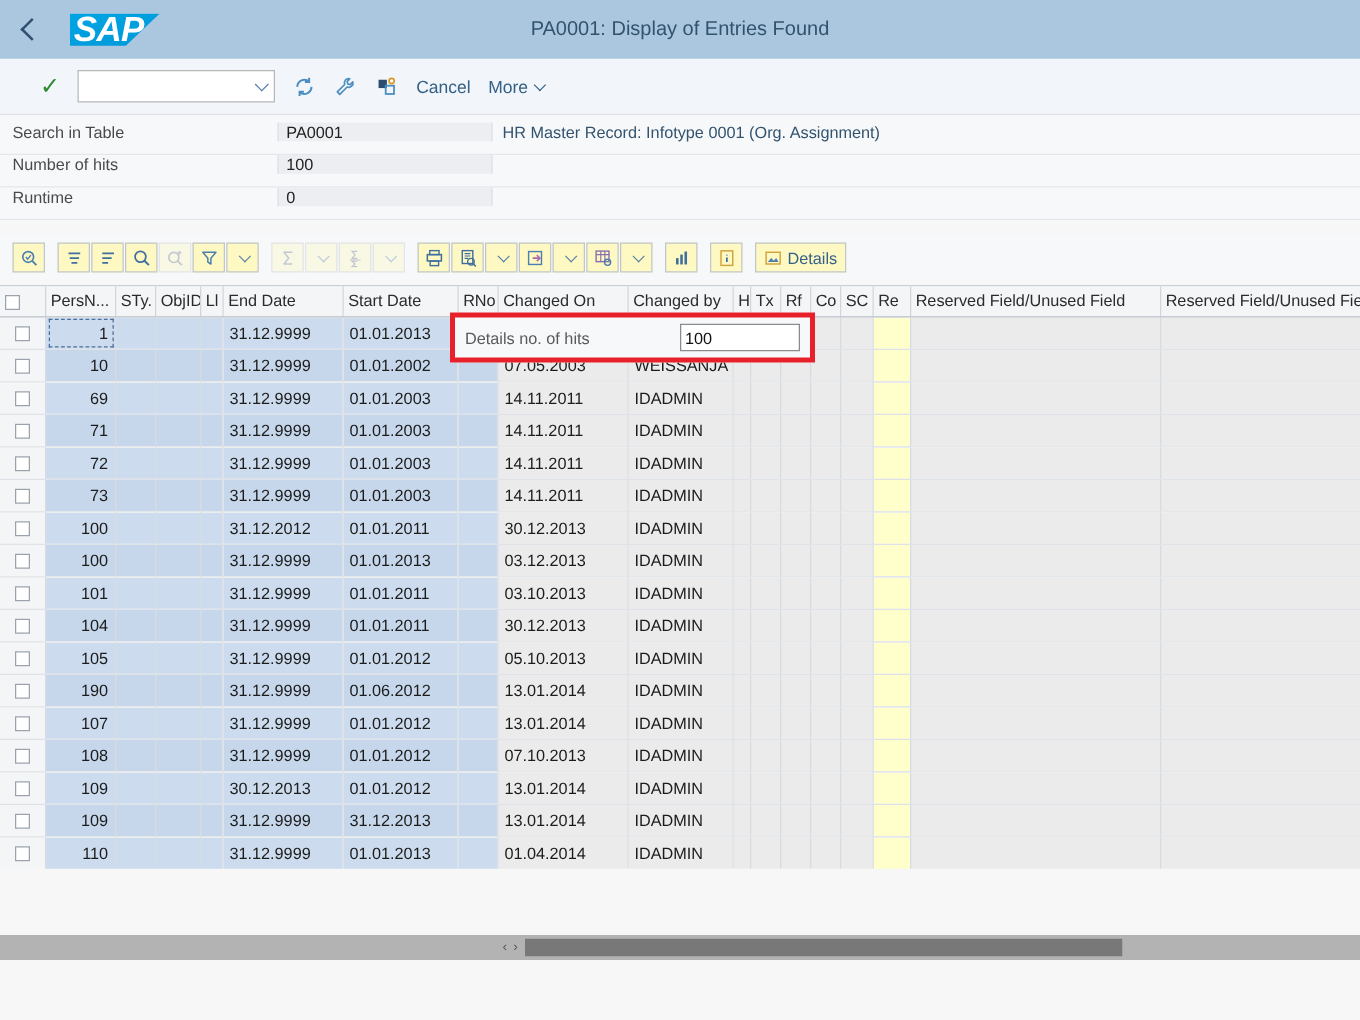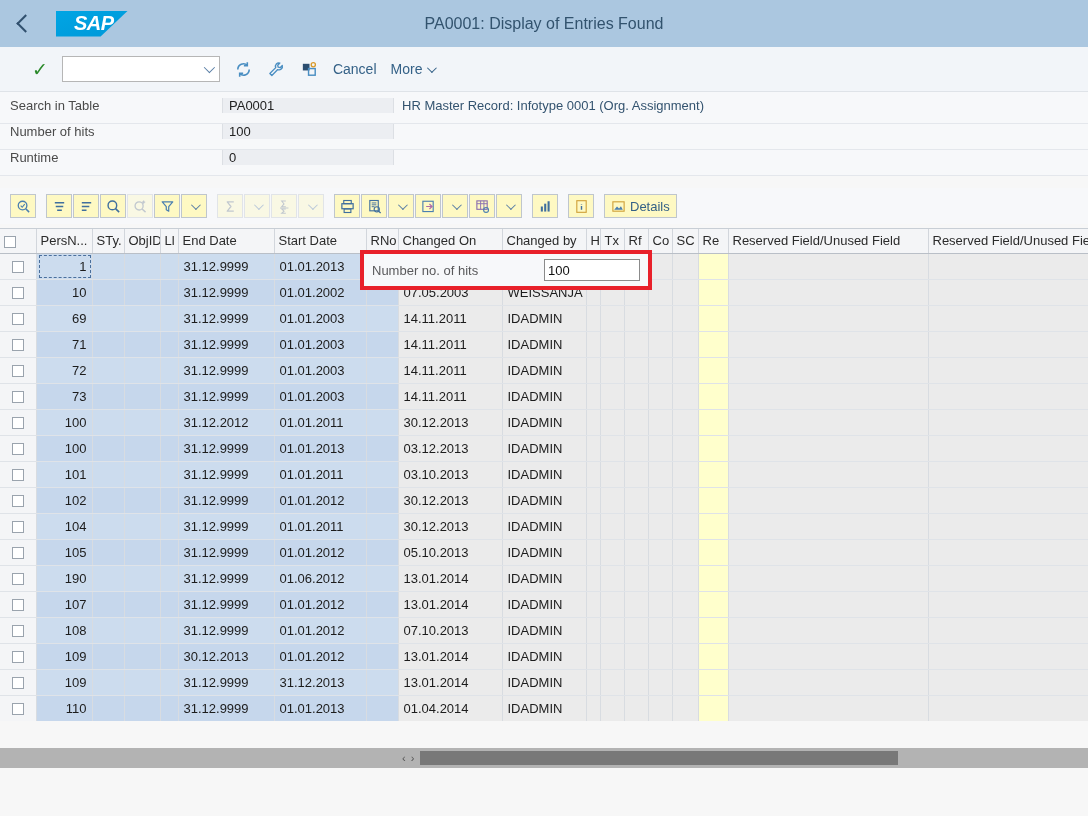--- a/index.html
+++ b/index.html
@@ -37,24 +37,24 @@
     width: 72px; height: 26px;
     position: relative;
     margin-left: 10px;
     background: linear-gradient(to bottom right, #00a5e4 0%, #0098d8 100%);
     clip-path: polygon(0 0, 100% 0, 62% 100%, 0 100%);
     display: flex; align-items: center;
   }
   .sap-logo span {
     color: #fff;
     font-weight: bold;
-    font-size: 20px;
+    font-size: 28px;
     letter-spacing: -0.5px;
     font-style: italic;
-    padding-left: 18px;
+    padding-left: 3px;
     font-family: "Liberation Sans", sans-serif;
   }
   .shell-title {
     position: absolute;
     left: 0; right: 0;
     text-align: center;
     font-size: 16px;
     color: #32536e;
     pointer-events: none;
   }
@@ -366,21 +366,21 @@
     <div class="crit-value">100</div>
     <div class="crit-desc"></div>
   </div>
   <div class="crit-row">
     <div class="crit-label">Runtime</div>
     <div class="crit-value">0</div>
     <div class="crit-desc"></div>
   </div>
 
   <div class="red-box">
-    <div class="lbl">Number no. of hits</div>
+    <div class="lbl">Details no. of hits</div>
     <input class="maxhits-input" type="text" value="100" style="">
   </div>
 </div>
 
 <div class="alv-toolbar">
 
   <div class="alvbtn">
     <svg width="15" height="15" viewBox="0 0 16 16">
       <circle cx="7" cy="7" r="4.6" fill="none" stroke="#4a7fb0" stroke-width="1.4"></circle>
       <path d="M10.4 10.4L14 14" stroke="#4a7fb0" stroke-width="1.6"></path>
@@ -729,40 +729,20 @@
           <td class="plain"></td>
           <td class="plain"></td>
           <td class="plain"></td>
           <td class="plain"></td>
           <td class="yellow"></td>
           <td class="plain"></td>
           <td class="plain"></td>
         </tr>
         <tr>
           <td class="cb-cell"><span class="cbox"></span></td>
-          <td class="keycol num">102</td>
-          <td class="keycol"></td>
-          <td class="keycol"></td>
-          <td class="keycol"></td>
-          <td class="keycol">31.12.9999</td>
-          <td class="keycol">01.01.2012</td>
-          <td class="keycol"></td>
-          <td class="plain">30.12.2013</td>
-          <td class="plain">IDADMIN</td>
-          <td class="plain"></td>
-          <td class="plain"></td>
-          <td class="plain"></td>
-          <td class="plain"></td>
-          <td class="plain"></td>
-          <td class="yellow"></td>
-          <td class="plain"></td>
-          <td class="plain"></td>
-        </tr>
-        <tr>
-          <td class="cb-cell"><span class="cbox"></span></td>
           <td class="keycol num">104</td>
           <td class="keycol"></td>
           <td class="keycol"></td>
           <td class="keycol"></td>
           <td class="keycol">31.12.9999</td>
           <td class="keycol">01.01.2011</td>
           <td class="keycol"></td>
           <td class="plain">30.12.2013</td>
           <td class="plain">IDADMIN</td>
           <td class="plain"></td>

